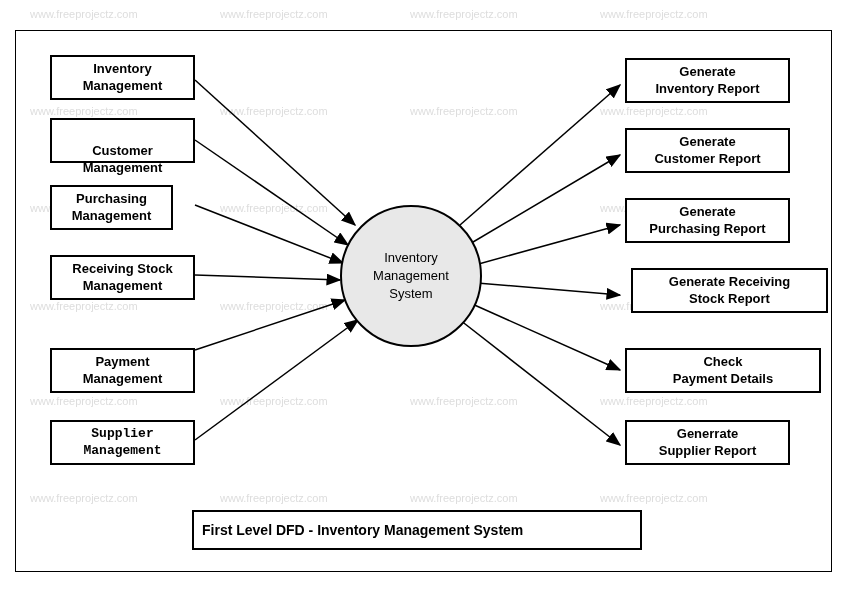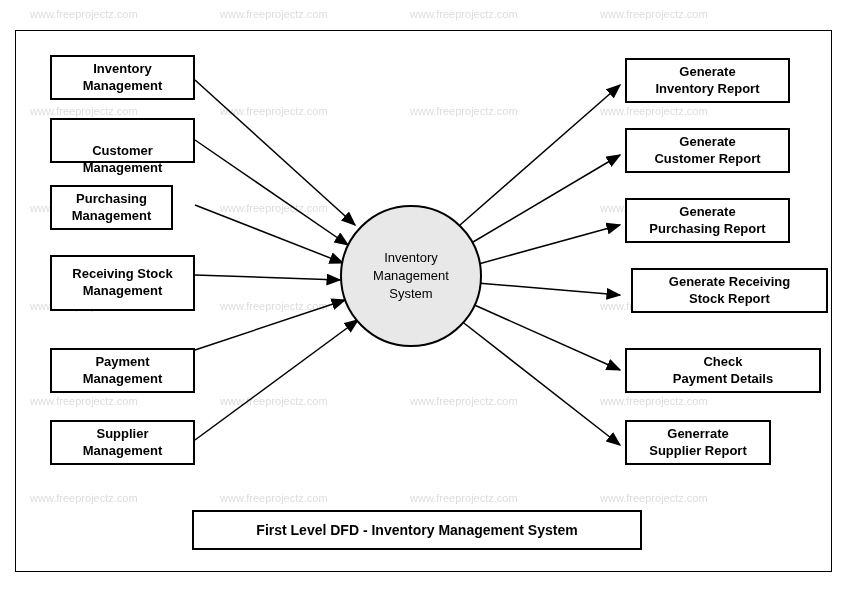--- a/index.html
+++ b/index.html
@@ -51,21 +51,20 @@
     text-align: center;
     font-size: 13px;
     line-height: 1.4;
   }
   .title-box {
     position: absolute;
     border: 2px solid #000;
     background: #fff;
     display: flex;
     align-items: center;
-    justify-content: center;
     text-align: center;
     font-size: 14px;
     font-weight: bold;
     padding: 8px;
     box-sizing: border-box;
   }
   svg.arrows {
     position: absolute;
     left: 0;
     top: 0;
@@ -135,30 +134,30 @@
 Management</span>
 </div>
 <div class="box" style="left:50px; top:118px; width:145px; height:45px;">
   <span style="white-space:pre-line;margin-top:38px;">Customer
 Management</span>
 </div>
 <div class="box" style="left:50px; top:185px; width:123px; height:45px;">
   <span style="white-space:pre-line;">Purchasing
 Management</span>
 </div>
-<div class="box" style="left:50px; top:255px; width:145px; height:56px;">
+<div class="box" style="left:50px; top:255px; width:145px; height:45px;">
   <span style="white-space:pre-line;">Receiving Stock
 Management</span>
 </div>
 <div class="box" style="left:50px; top:348px; width:145px; height:45px;">
   <span style="white-space:pre-line;">Payment
 Management</span>
 </div>
 <div class="box" style="left:50px; top:420px; width:145px; height:45px;">
-  <span style="white-space:pre-line;">Supplier
+  <span style="white-space:pre-line;font-family:Liberation Mono, monospace;">Supplier
 Management</span>
 </div>
 
 <div class="box" style="left:625px; top:58px; width:165px; height:45px;">
   <span style="white-space:pre-line;">Generate
 Inventory Report</span>
 </div>
 <div class="box" style="left:625px; top:128px; width:165px; height:45px;">
   <span style="white-space:pre-line;">Generate
 Customer Report</span>
@@ -168,20 +167,20 @@
 Purchasing Report</span>
 </div>
 <div class="box" style="left:625px; top:268px; width:197px; height:45px;margin-left:6px;">
   <span style="white-space:pre-line;">Generate Receiving
 Stock Report</span>
 </div>
 <div class="box" style="left:625px; top:348px; width:196px; height:45px;">
   <span style="white-space:pre-line;">Check
 Payment Details</span>
 </div>
-<div class="box" style="left:625px; top:420px; width:146px; height:45px;align-items:center;">
+<div class="box" style="left:625px; top:420px; width:165px; height:45px;align-items:center;">
   <span style="white-space:pre-line;">Generrate
 Supplier Report</span>
 </div>
 
 <div class="title-box" style="left:192px; top:510px; width:450px; height:40px;">
   <span>First Level DFD - Inventory Management System</span>
 </div>
 
 </body></html>

